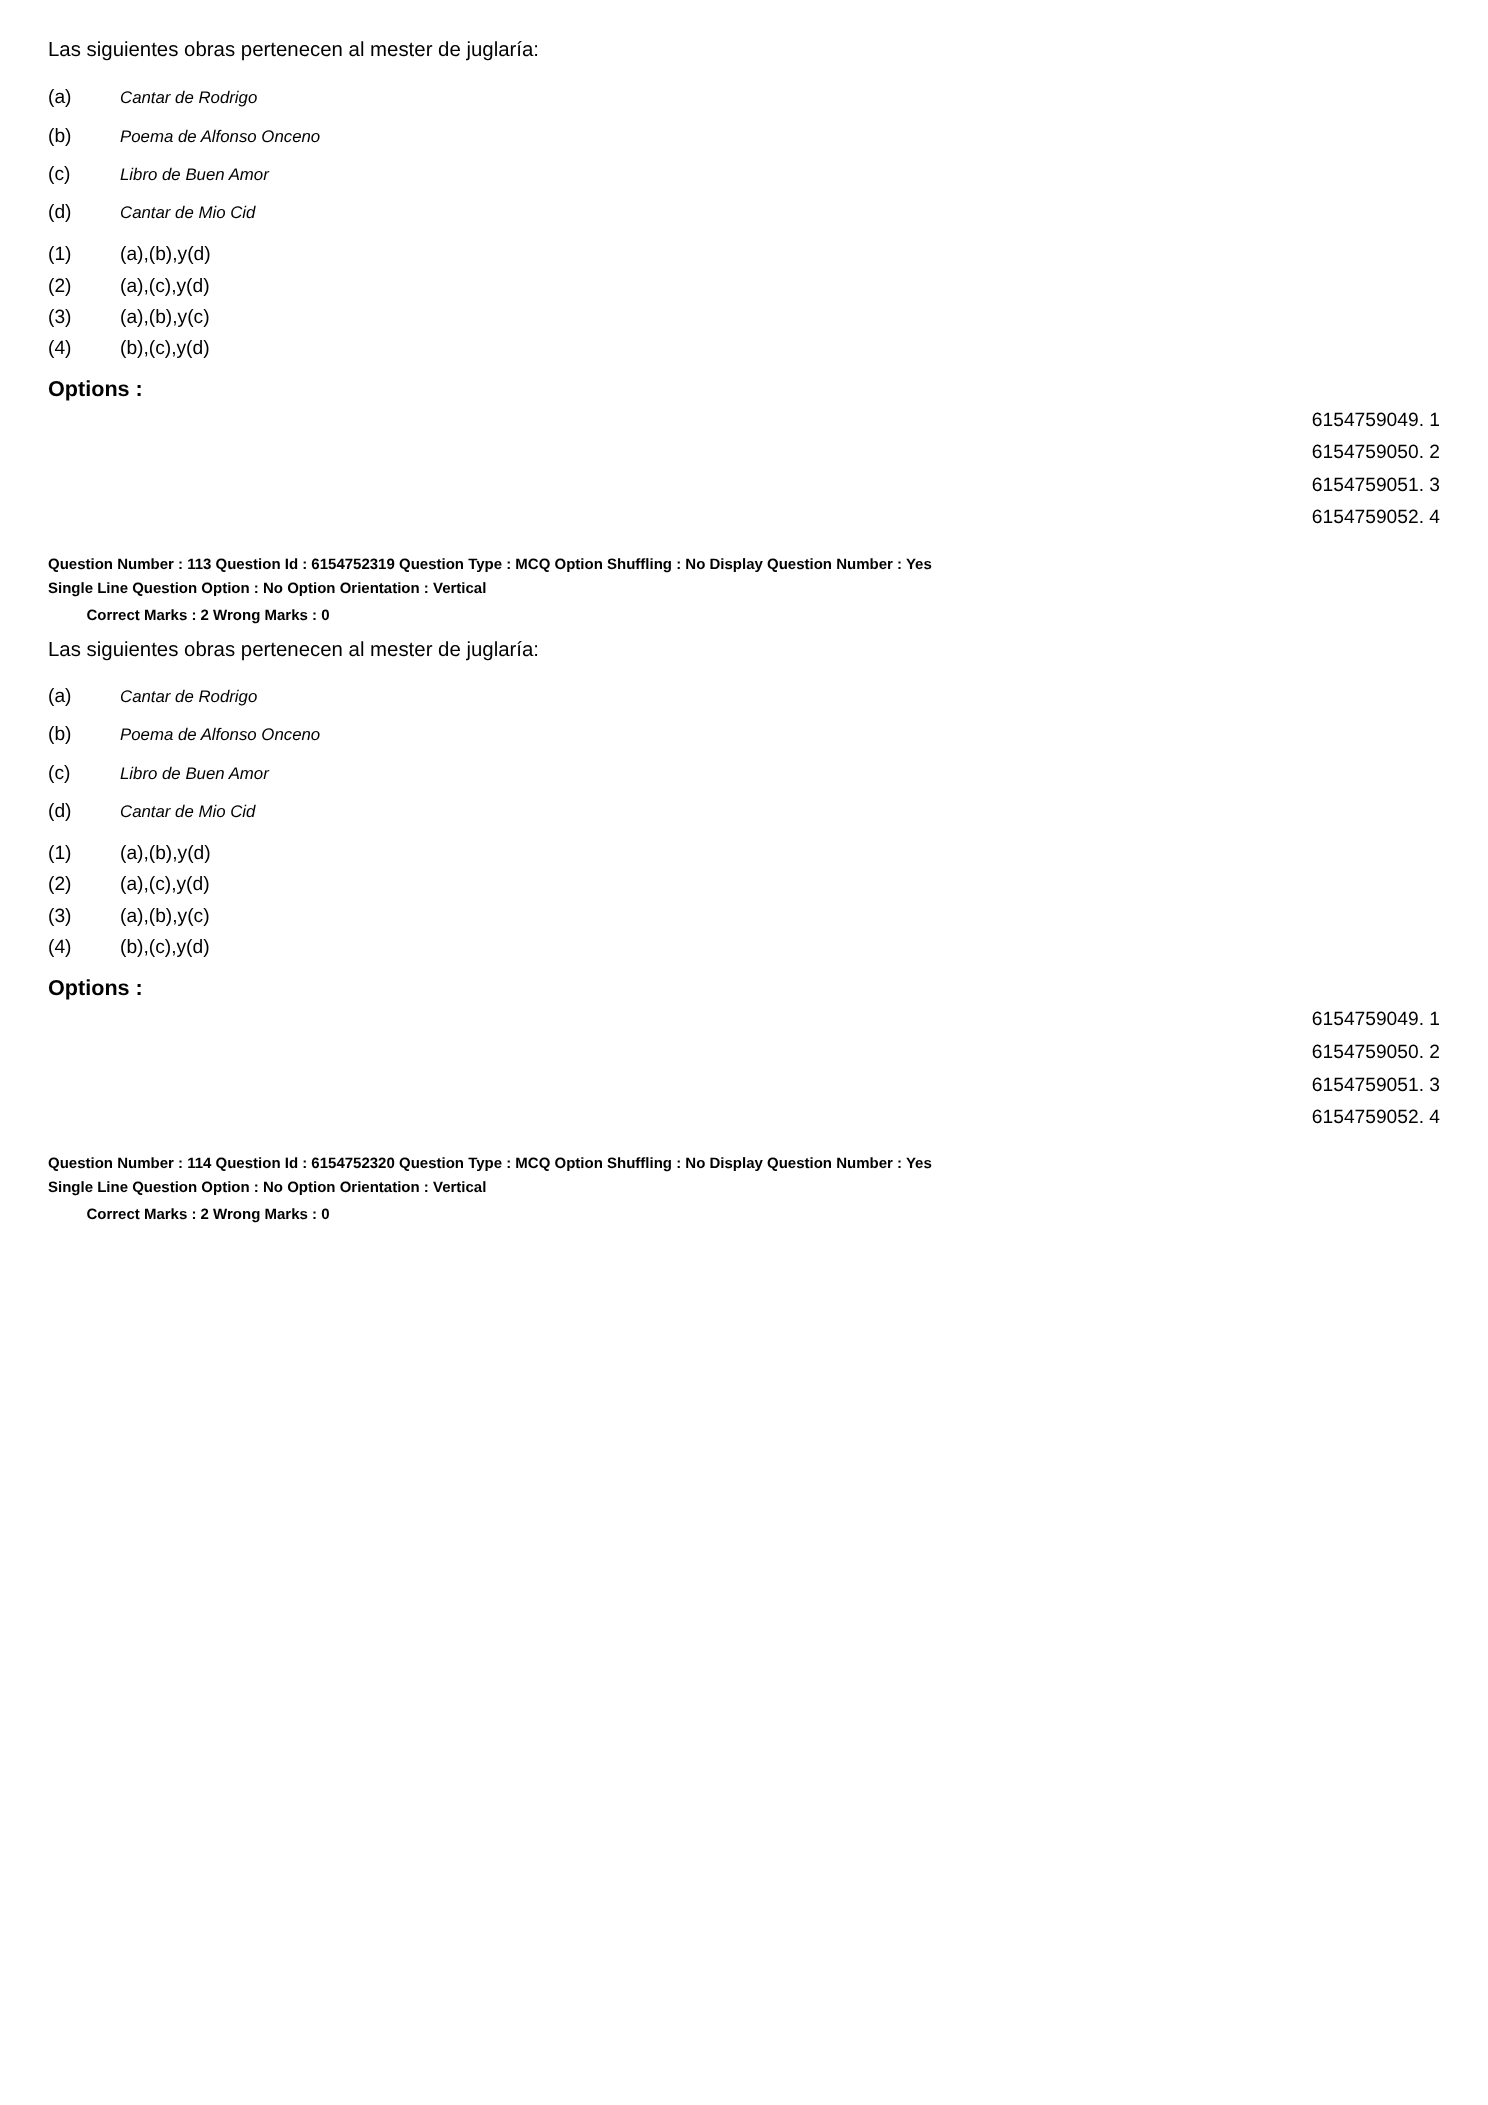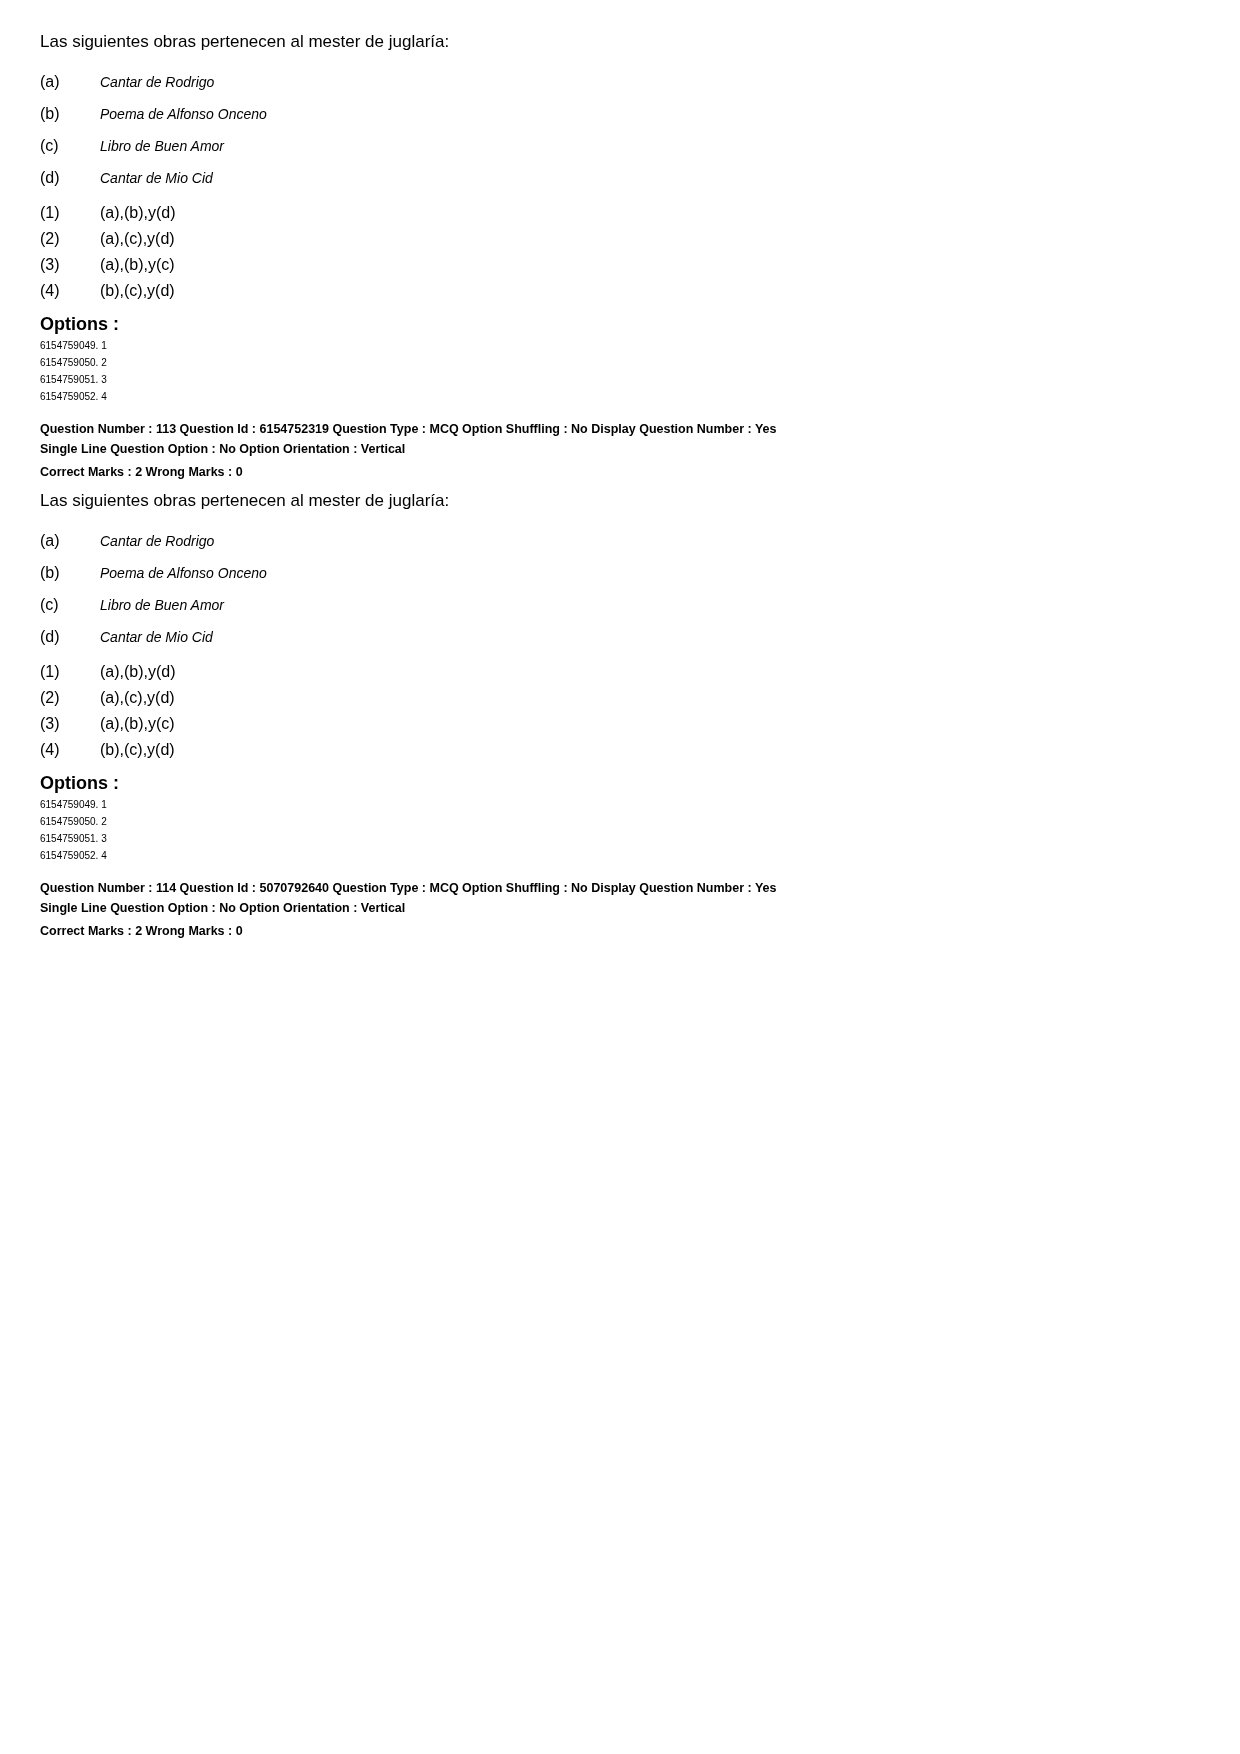--- a/index.html
+++ b/index.html
@@ -74,39 +74,41 @@
       margin-bottom: 10px;
     }
 
     .options-header {
       font-weight: bold;
       font-size: 18px;
       margin-bottom: 2px;
     }
 
     .options-ids {
-      font-size: 10px;
+      font-size: 16px;
       line-height: 1.7;
+      text-align: right;
     }
 
     .meta-info {
       font-size: 12.5px;
       font-weight: bold;
       color: #000;
       margin-top: 14px;
       margin-bottom: 6px;
       line-height: 1.6;
       border-top: none;
     }
 
     .marks-line {
       font-size: 12.5px;
       font-weight: bold;
       color: #000;
       margin-bottom: 10px;
+      margin-left: 32px;
     }
   </style>
 </head>
 <body>
 
 <div id="page-container">
 <div class="question-block">
       <div class="question-text">Las siguientes obras pertenecen al mester de juglaría:</div>
       <ul class="options-list">
         <li>
@@ -200,18 +202,18 @@
       <div class="options-section">
         <div class="options-header">Options :</div>
         <div class="options-ids">
           <div>6154759049. 1</div>
           <div>6154759050. 2</div>
           <div>6154759051. 3</div>
           <div>6154759052. 4</div>
         </div>
       </div>
       <div class="meta-info">
-        <div>Question Number : 114  Question Id : 5070792640  Question Type : MCQ  Option Shuffling : No  Display Question Number : Yes</div>
+        <div>Question Number : 114  Question Id : 6154752320  Question Type : MCQ  Option Shuffling : No  Display Question Number : Yes</div>
         <div>Single Line Question Option : No  Option Orientation : Vertical</div>
       </div>
       <div class="marks-line">Correct Marks : 2  Wrong Marks : 0</div>
     </div>
   </div>
 
 </body></html>

